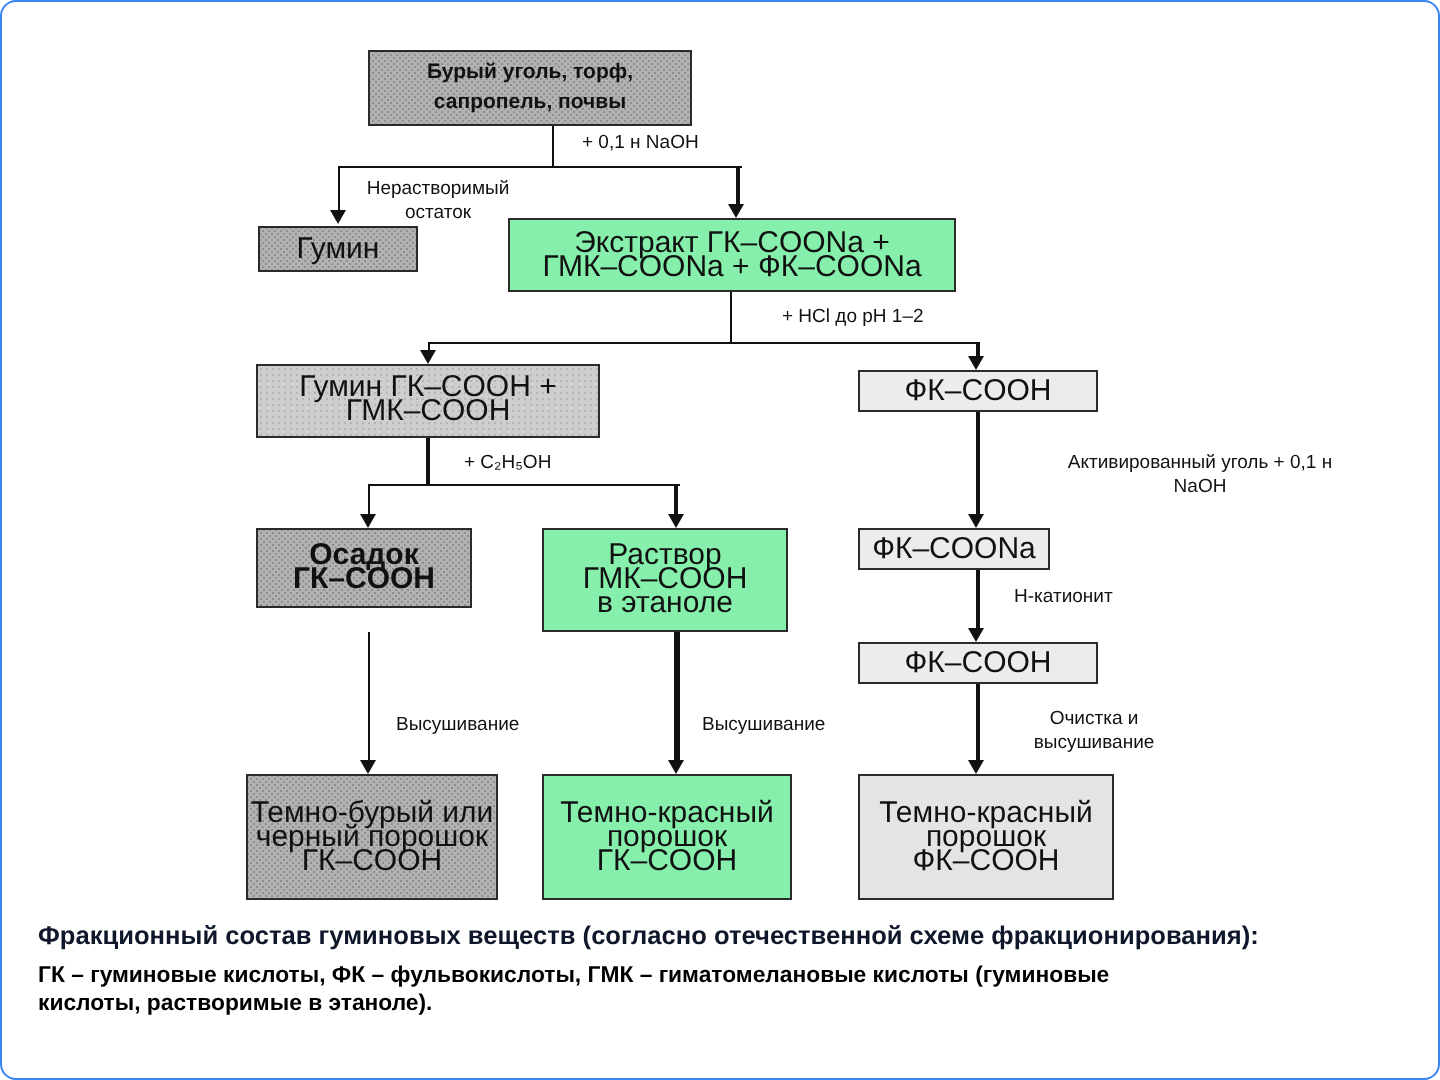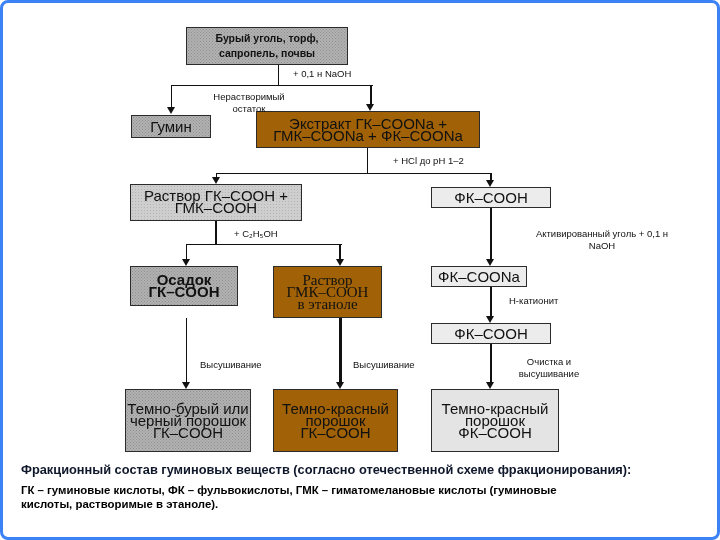--- a/index.html
+++ b/index.html
@@ -1,36 +1,36 @@
 <!DOCTYPE html>
 <html><head>
 <meta charset="utf-8">
 <style>
   html,body{margin:0;padding:0;background:#ffffff;}
   #slide{
     position:relative;width:720px;height:540px;background:#ffffff;
-    border:3px solid #3b82f6;border-radius:8px;box-sizing:border-box;
+    border:1px solid #3b82f6;border-radius:8px;box-sizing:border-box;
     font-family:"Liberation Sans", sans-serif;color:#000;overflow:hidden;
   }
   .box{
     position:absolute;box-sizing:border-box;border:1px solid #2b2b2b;
     display:flex;align-items:center;justify-content:center;text-align:center;
     font-size:15px;line-height:12px;white-space:pre-line;color:#111;
   }
   .fill-dark{
     background-color:#b2b2b2;
     background-image:radial-gradient(#8f8f8f 22%, rgba(0,0,0,0) 23%),radial-gradient(#8f8f8f 22%, rgba(0,0,0,0) 23%);
     background-size:3px 3px;background-position:0 0,1.5px 1.5px;
   }
   .fill-mid{
     background-color:#cecece;
     background-image:radial-gradient(#b5b5b5 20%, rgba(0,0,0,0) 21%);
     background-size:3px 3px;
   }
-  .fill-light{background-color:#a16207;}
+  .fill-light{background-color:#86efac;}
   .fill-pale{background-color:#ececec;}
   .fill-pale2{background-color:#e4e4e4;}
   .lbl{
     position:absolute;font-size:9.5px;line-height:11.5px;white-space:pre-line;color:#111;
   }
   .lbl.center{text-align:center;}
   .vl,.hl{position:absolute;background:#111;}
   .arr{
     position:absolute;width:0;height:0;
     border-left:4.5px solid transparent;border-right:4.5px solid transparent;
@@ -48,49 +48,49 @@
 <div id="slide">
 
   <div class="box fill-dark bold-box" style="left:183px;top:24px;width:162px;height:38px;border-width:1.5px;">Бурый уголь, торф,
 сапропель, почвы</div>
 
   <div class="box fill-dark" style="left:128px;top:112px;width:80px;height:23px;">Гумин</div>
 
   <div class="box fill-light" style="left:253px;top:108px;width:224px;height:37px;">Экстракт ГК–COONa +
 ГМК–COONa + ФК–COONa</div>
 
-  <div class="box fill-mid top-align" style="left:127px;top:181px;width:172px;height:37px;">Раствор ГК–COOH + ГМК–COOH</div>
+  <div class="box fill-mid top-align" style="left:127px;top:181px;width:172px;height:37px;">Гумин ГК–COOH + ГМК–COOH</div>
 
   <div class="box fill-pale" style="left:428px;top:184px;width:120px;height:21px;">ФК–COOH</div>
 
   <div class="box fill-dark" style="left:127px;top:263px;width:108px;height:40px;font-weight:bold;">Осадок
 ГК–COOH</div>
 
-  <div class="box fill-light" style="left:270px;top:263px;width:109px;height:52px;font-family:Liberation Serif, serif;">Раствор
+  <div class="box fill-light" style="left:270px;top:263px;width:123px;height:52px;">Раствор
 ГМК–COOH
 в этаноле</div>
 
   <div class="box fill-pale" style="left:428px;top:263px;width:96px;height:21px;">ФК–COONa</div>
 
   <div class="box fill-pale" style="left:428px;top:320px;width:120px;height:21px;">ФК–COOH</div>
 
   <div class="box fill-dark" style="left:122px;top:386px;width:126px;height:63px;">Темно-бурый или
 черный порошок
 ГК–COOH</div>
 
   <div class="box fill-light" style="left:270px;top:386px;width:125px;height:63px;">Темно-красный
 порошок
 ГК–COOH</div>
 
   <div class="box fill-pale2" style="left:428px;top:386px;width:128px;height:63px;">Темно-красный
 порошок
 ФК–COOH</div>
 
   <div class="lbl" style="left:290px;top:65px;">+ 0,1 н NaOH</div>
-  <div class="lbl center" style="left:168px;top:88px;width:100px;padding-left:28px;">Нерастворимый
+  <div class="lbl center" style="left:168px;top:88px;width:100px;">Нерастворимый
 остаток</div>
   <div class="lbl" style="left:390px;top:152px;">+ HCl до рН 1–2</div>
   <div class="lbl" style="left:231px;top:225px;">+ C₂H₅OH</div>
   <div class="lbl center" style="left:488px;top:225px;width:222px;">Активированный уголь + 0,1 н
 NaOH</div>
   <div class="lbl" style="left:506px;top:292px;text-align:center;">Н-катионит</div>
   <div class="lbl" style="left:197px;top:356px;">Высушивание</div>
   <div class="lbl" style="left:350px;top:356px;">Высушивание</div>
   <div class="lbl center" style="left:508px;top:353px;width:76px;">Очистка и
 высушивание</div>

